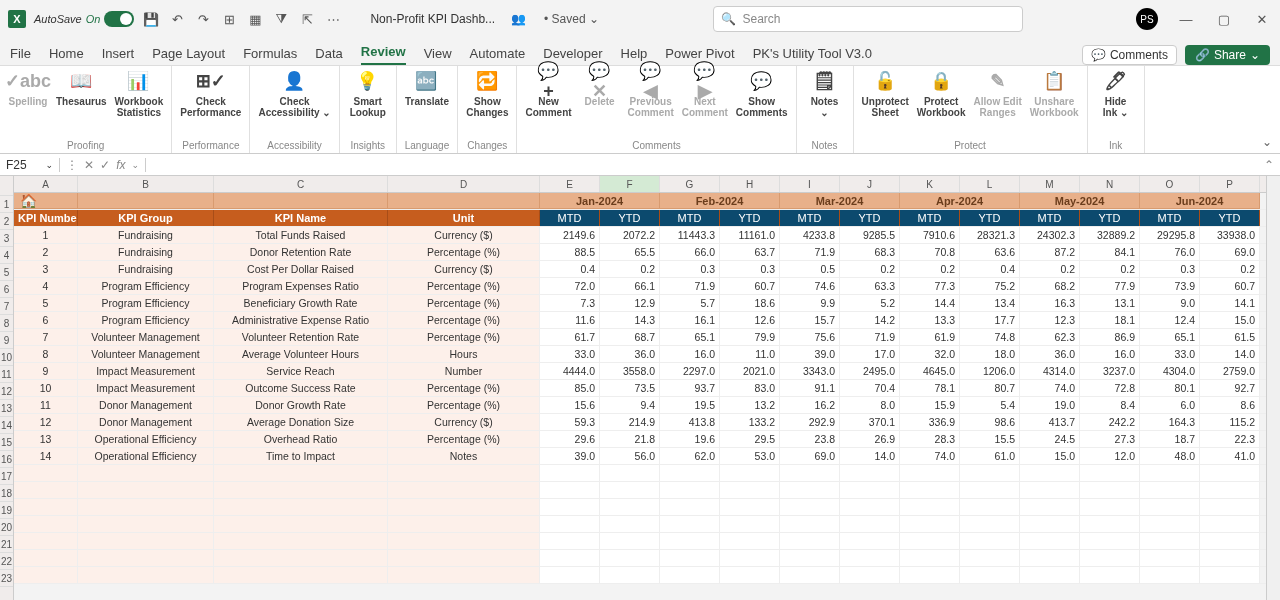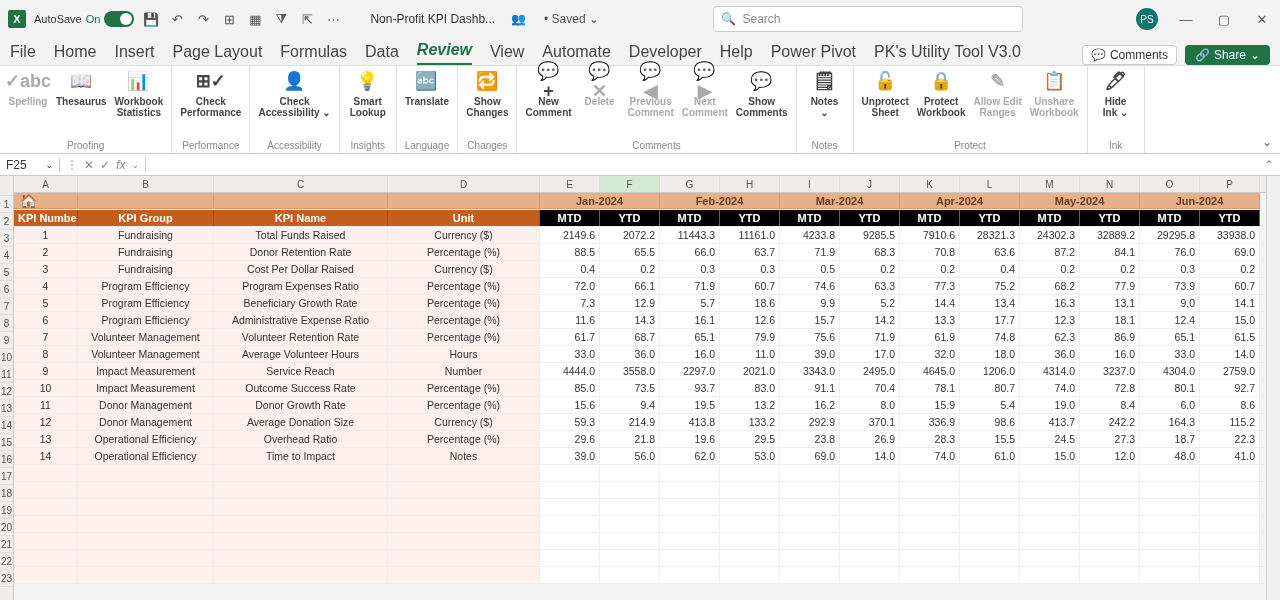--- a/index.html
+++ b/index.html
@@ -1,36 +1,36 @@
 <!DOCTYPE html>
 <html><head>
 <meta charset="utf-8">
 <style>
 * { box-sizing: border-box; margin: 0; padding: 0; font-family: "Segoe UI", Arial, sans-serif; }
 body { background: #f3f3f3; width: 1280px; height: 600px; overflow: hidden; font-size: 12px; color: #333; }
 
 
 .titlebar { height: 38px; background: #f3f3f3; display: flex; align-items: center; padding: 0 8px; gap: 8px; }
 .app-icon { width: 18px; height: 18px; background: #217346; color: #fff; display: flex; align-items: center; justify-content: center; font-weight: bold; font-size: 11px; border-radius: 2px; }
-.autosave { display: flex; align-items: center; gap: 4px; font-size: 11px; }
+.autosave { display: flex; align-items: center; gap: 4px; font-size: 11px; font-style: italic; }
 .toggle { width: 30px; height: 16px; background: #217346; border-radius: 8px; position: relative; }
 .toggle::after { content: ""; position: absolute; right: 2px; top: 2px; width: 12px; height: 12px; background: #fff; border-radius: 50%; }
 .qat-icon { width: 18px; height: 18px; color: #555; display: flex; align-items: center; justify-content: center; font-size: 13px; }
 .filename { margin-left: 20px; font-size: 12px; color: #333; }
 .saved-status { font-size: 12px; color: #555; margin-left: 10px; }
 .search-wrap { flex: 1; display: flex; justify-content: center; }
 .search { width: 310px; height: 26px; background: #fff; border: 1px solid #ccc; border-radius: 4px; display: flex; align-items: center; padding: 0 8px; gap: 6px; color: #888; font-size: 12px; }
 .win-controls { display: flex; gap: 18px; align-items: center; margin-left: auto; }
-.avatar { width: 22px; height: 22px; border-radius: 50%; background: #0f766e; color: #fff; display: flex; align-items: center; justify-content: center; font-size: 10px; }
+.avatar { width: 22px; height: 22px; border-radius: 50%; background: #000000; color: #fff; display: flex; align-items: center; justify-content: center; font-size: 10px; }
 .win-btn { width: 20px; height: 20px; display: flex; align-items: center; justify-content: center; color: #555; font-size: 13px; }
 
 
 .tabs { height: 28px; display: flex; align-items: flex-end; padding: 0 10px; gap: 18px; background: #f3f3f3; border-bottom: 1px solid #ddd; }
-.tab { font-size: 16px; color: #444; padding-bottom: 4px; cursor: pointer; }
-.tab.active { color: #217346; border-bottom: 2px solid #217346; font-weight: 600; font-style: italic; }
+.tab { font-size: 13px; color: #444; padding-bottom: 4px; cursor: pointer; }
+.tab.active { color: #217346; border-bottom: 2px solid #217346; font-weight: 600; }
 .tab-right { margin-left: auto; display: flex; gap: 8px; }
 .btn-comments { background: #fff; border: 1px solid #ccc; border-radius: 4px; padding: 2px 8px; font-size: 12px; display: flex; align-items: center; gap: 4px; }
 .btn-share { background: #217346; color: #fff; border-radius: 4px; padding: 2px 10px; font-size: 12px; display: flex; align-items: center; gap: 4px; }
 
 
 .ribbon { height: 88px; background: #fff; display: flex; border-bottom: 1px solid #ccc; position: relative; }
 .rgroup { display: flex; flex-direction: column; align-items: center; border-right: 1px solid #e0e0e0; padding: 4px 8px 2px; }
 .rgroup-items { display: flex; gap: 8px; flex: 1; align-items: flex-start; }
 .ritem { display: flex; flex-direction: column; align-items: center; gap: 2px; font-size: 10px; color: #444; text-align: center; line-height: 1.1; cursor: pointer; min-width: 40px; font-weight: bold; }
 .ritem.disabled { color: #aaa; }
@@ -52,21 +52,21 @@
 .gridbody { flex: 1; overflow: hidden; position: relative; }
 .colhdrs { display: flex; height: 17px; background: #f0eceb; border-bottom: 1px solid #ccc; }
 .colhdr { font-size: 10px; color: #555; text-align: center; border-right: 1px solid #ddd; line-height: 17px; }
 .colhdr.sel { background: #d4ead4; }
 .row { display: flex; height: 17px; border-bottom: 1px solid #eee; }
 .cell { border-right: 1px solid #eee; font-size: 10.5px; padding: 0 4px; line-height: 17px; overflow: hidden; white-space: nowrap; text-align: center; }
 .cell.l { text-align: left; }
 .cell.r { text-align: right; }
 .hdr-month { background: #e8b08a; color: #6b3d1c; font-weight: 600; font-size: 11px; border-right: 1px solid #d89b70; border-bottom: 1px solid #d89b70; }
 .hdr-kpi { background: #c65d1e; color: #fff; font-weight: 600; font-size: 11px; border-right: 1px solid #a84d18; }
-.hdr-mtd { background: #000000; color: #fff; font-weight: 700; font-size: 11px; border-right: 1px solid #a84d18; }
+.hdr-mtd { background: #0c4a6e; color: #fff; font-weight: 400; font-size: 11px; border-right: 1px solid #a84d18; }
 .body-pink { background: #fdf0ea; }
 .body-white { background: #fff; }
 .scroll-v { width: 14px; background: #f0f0f0; border-left: 1px solid #ccc; }
 .home-icon { font-size: 14px; color: #6b3d1c; padding-left: 6px; }
 
 
 .cA { width: 64px; }
 .cB { width: 136px; }
 .cC { width: 174px; }
 .cD { width: 152px; }

